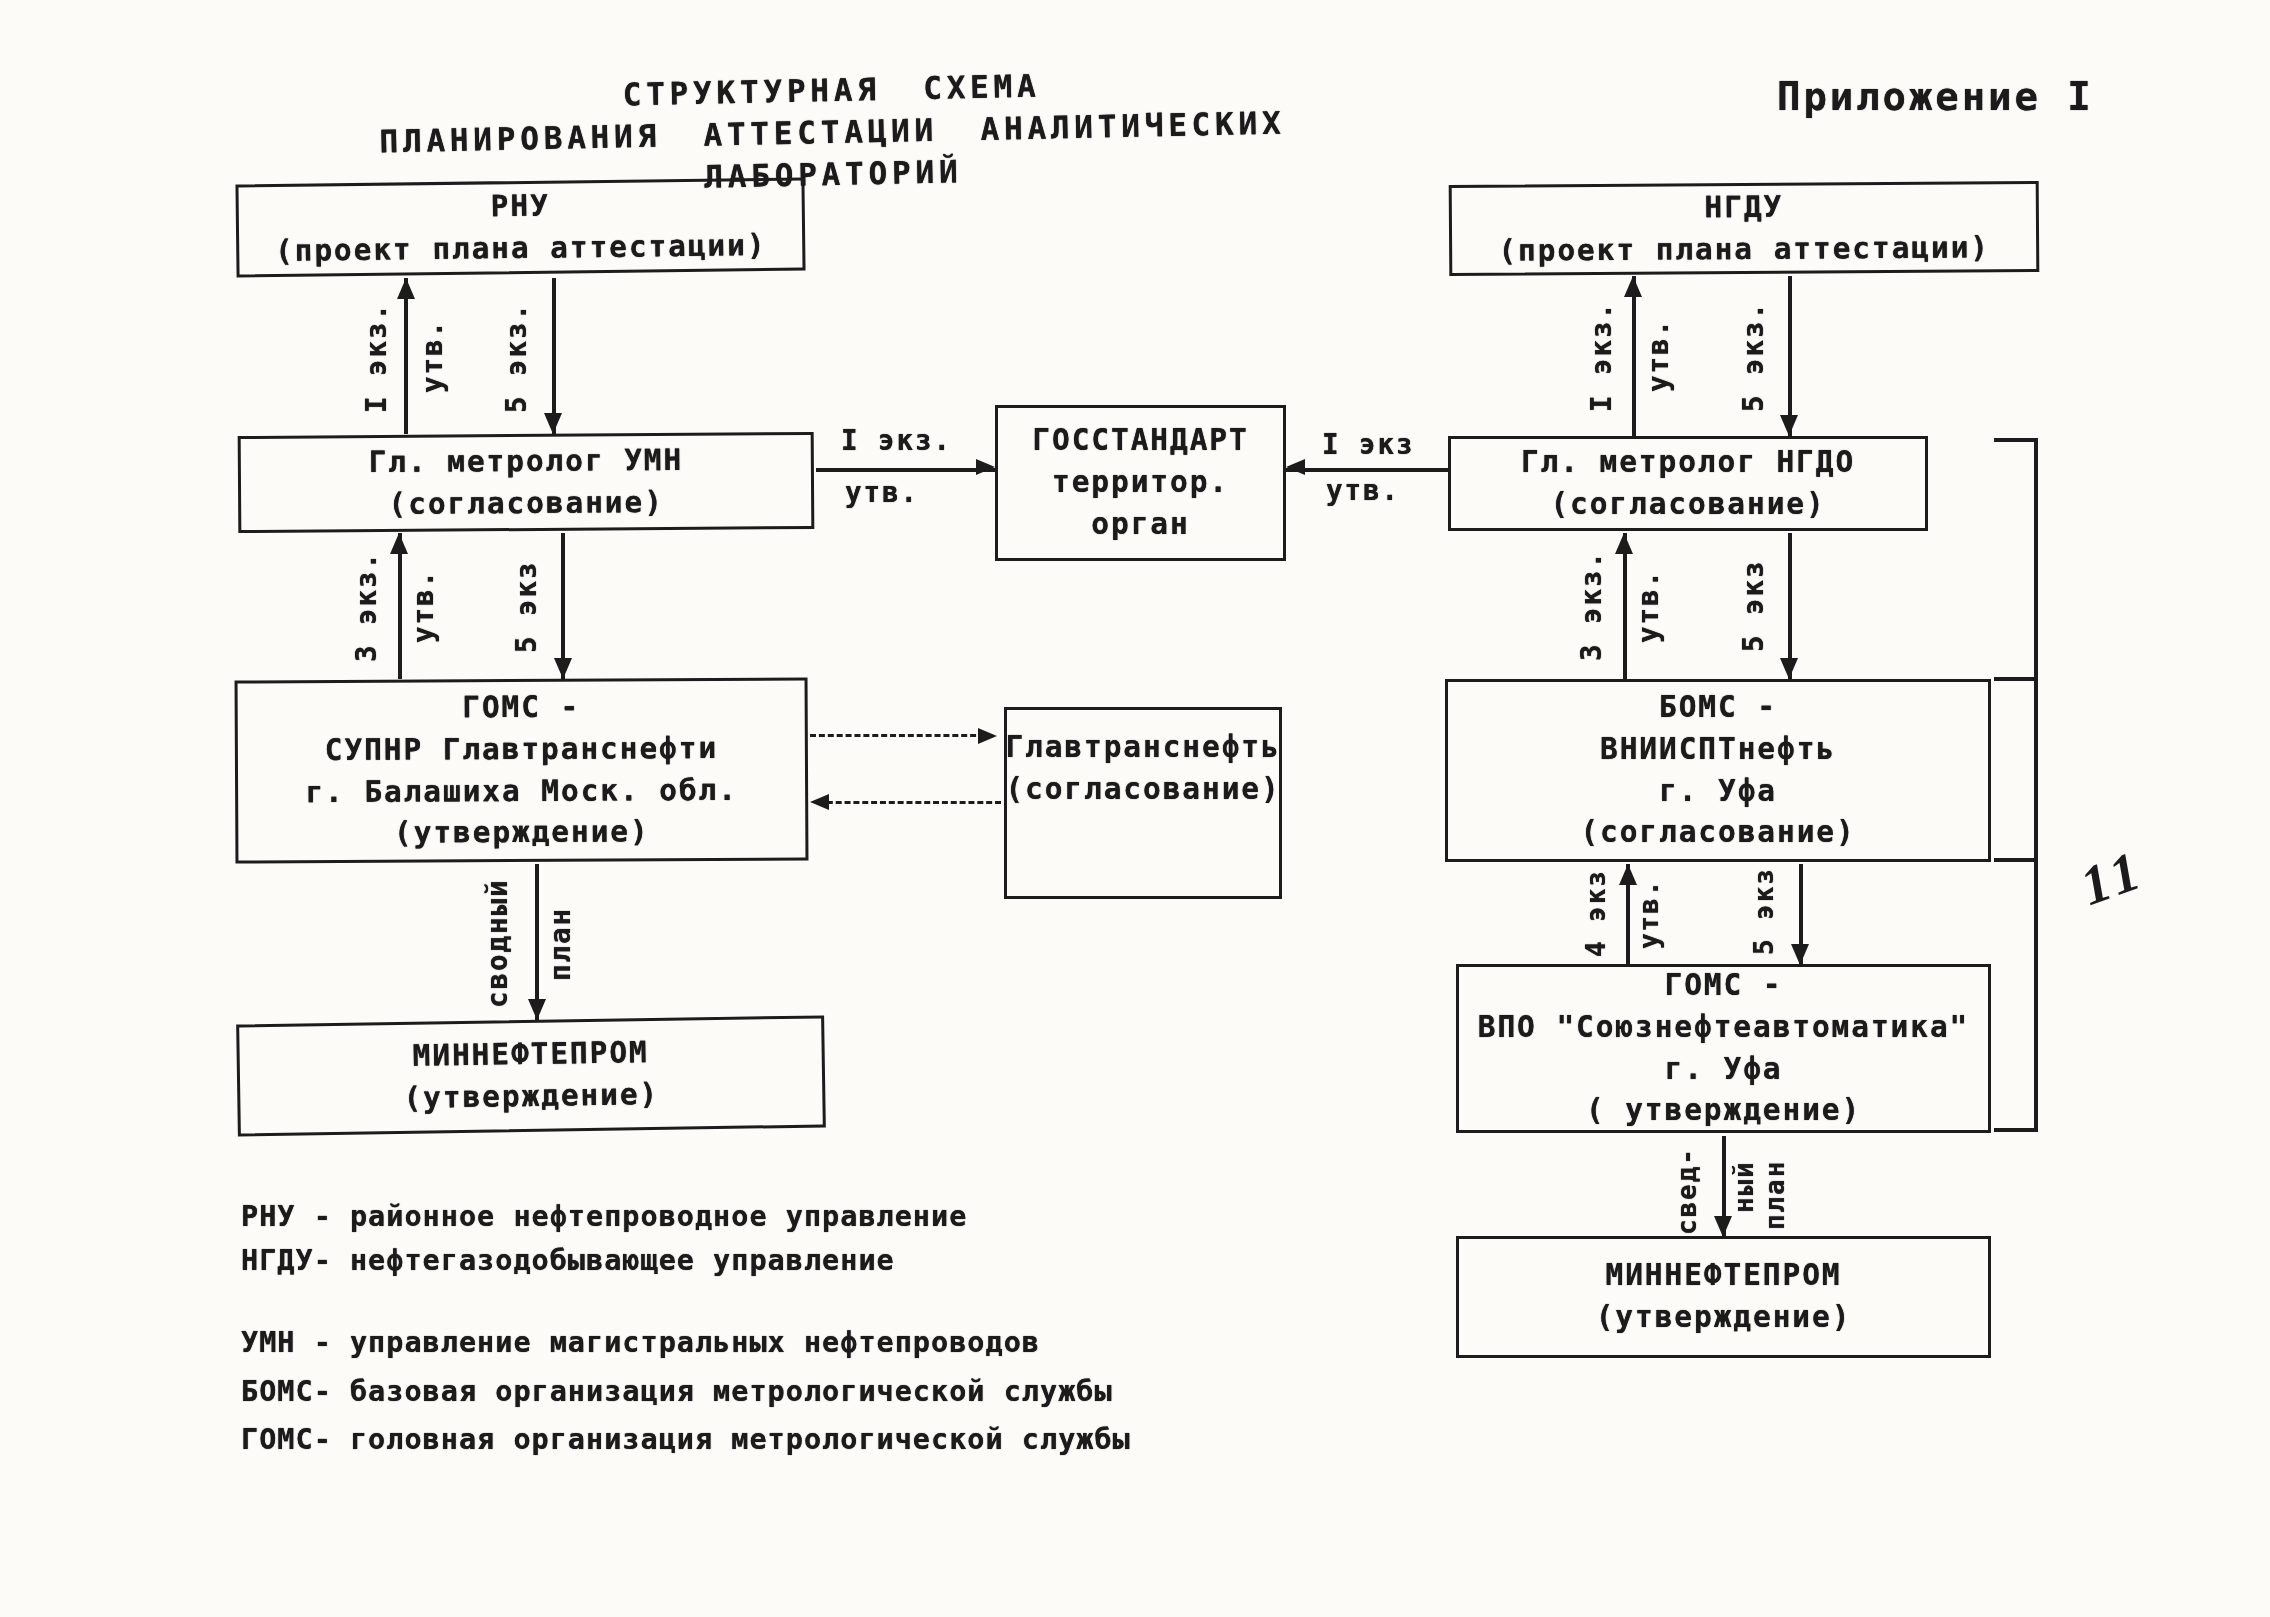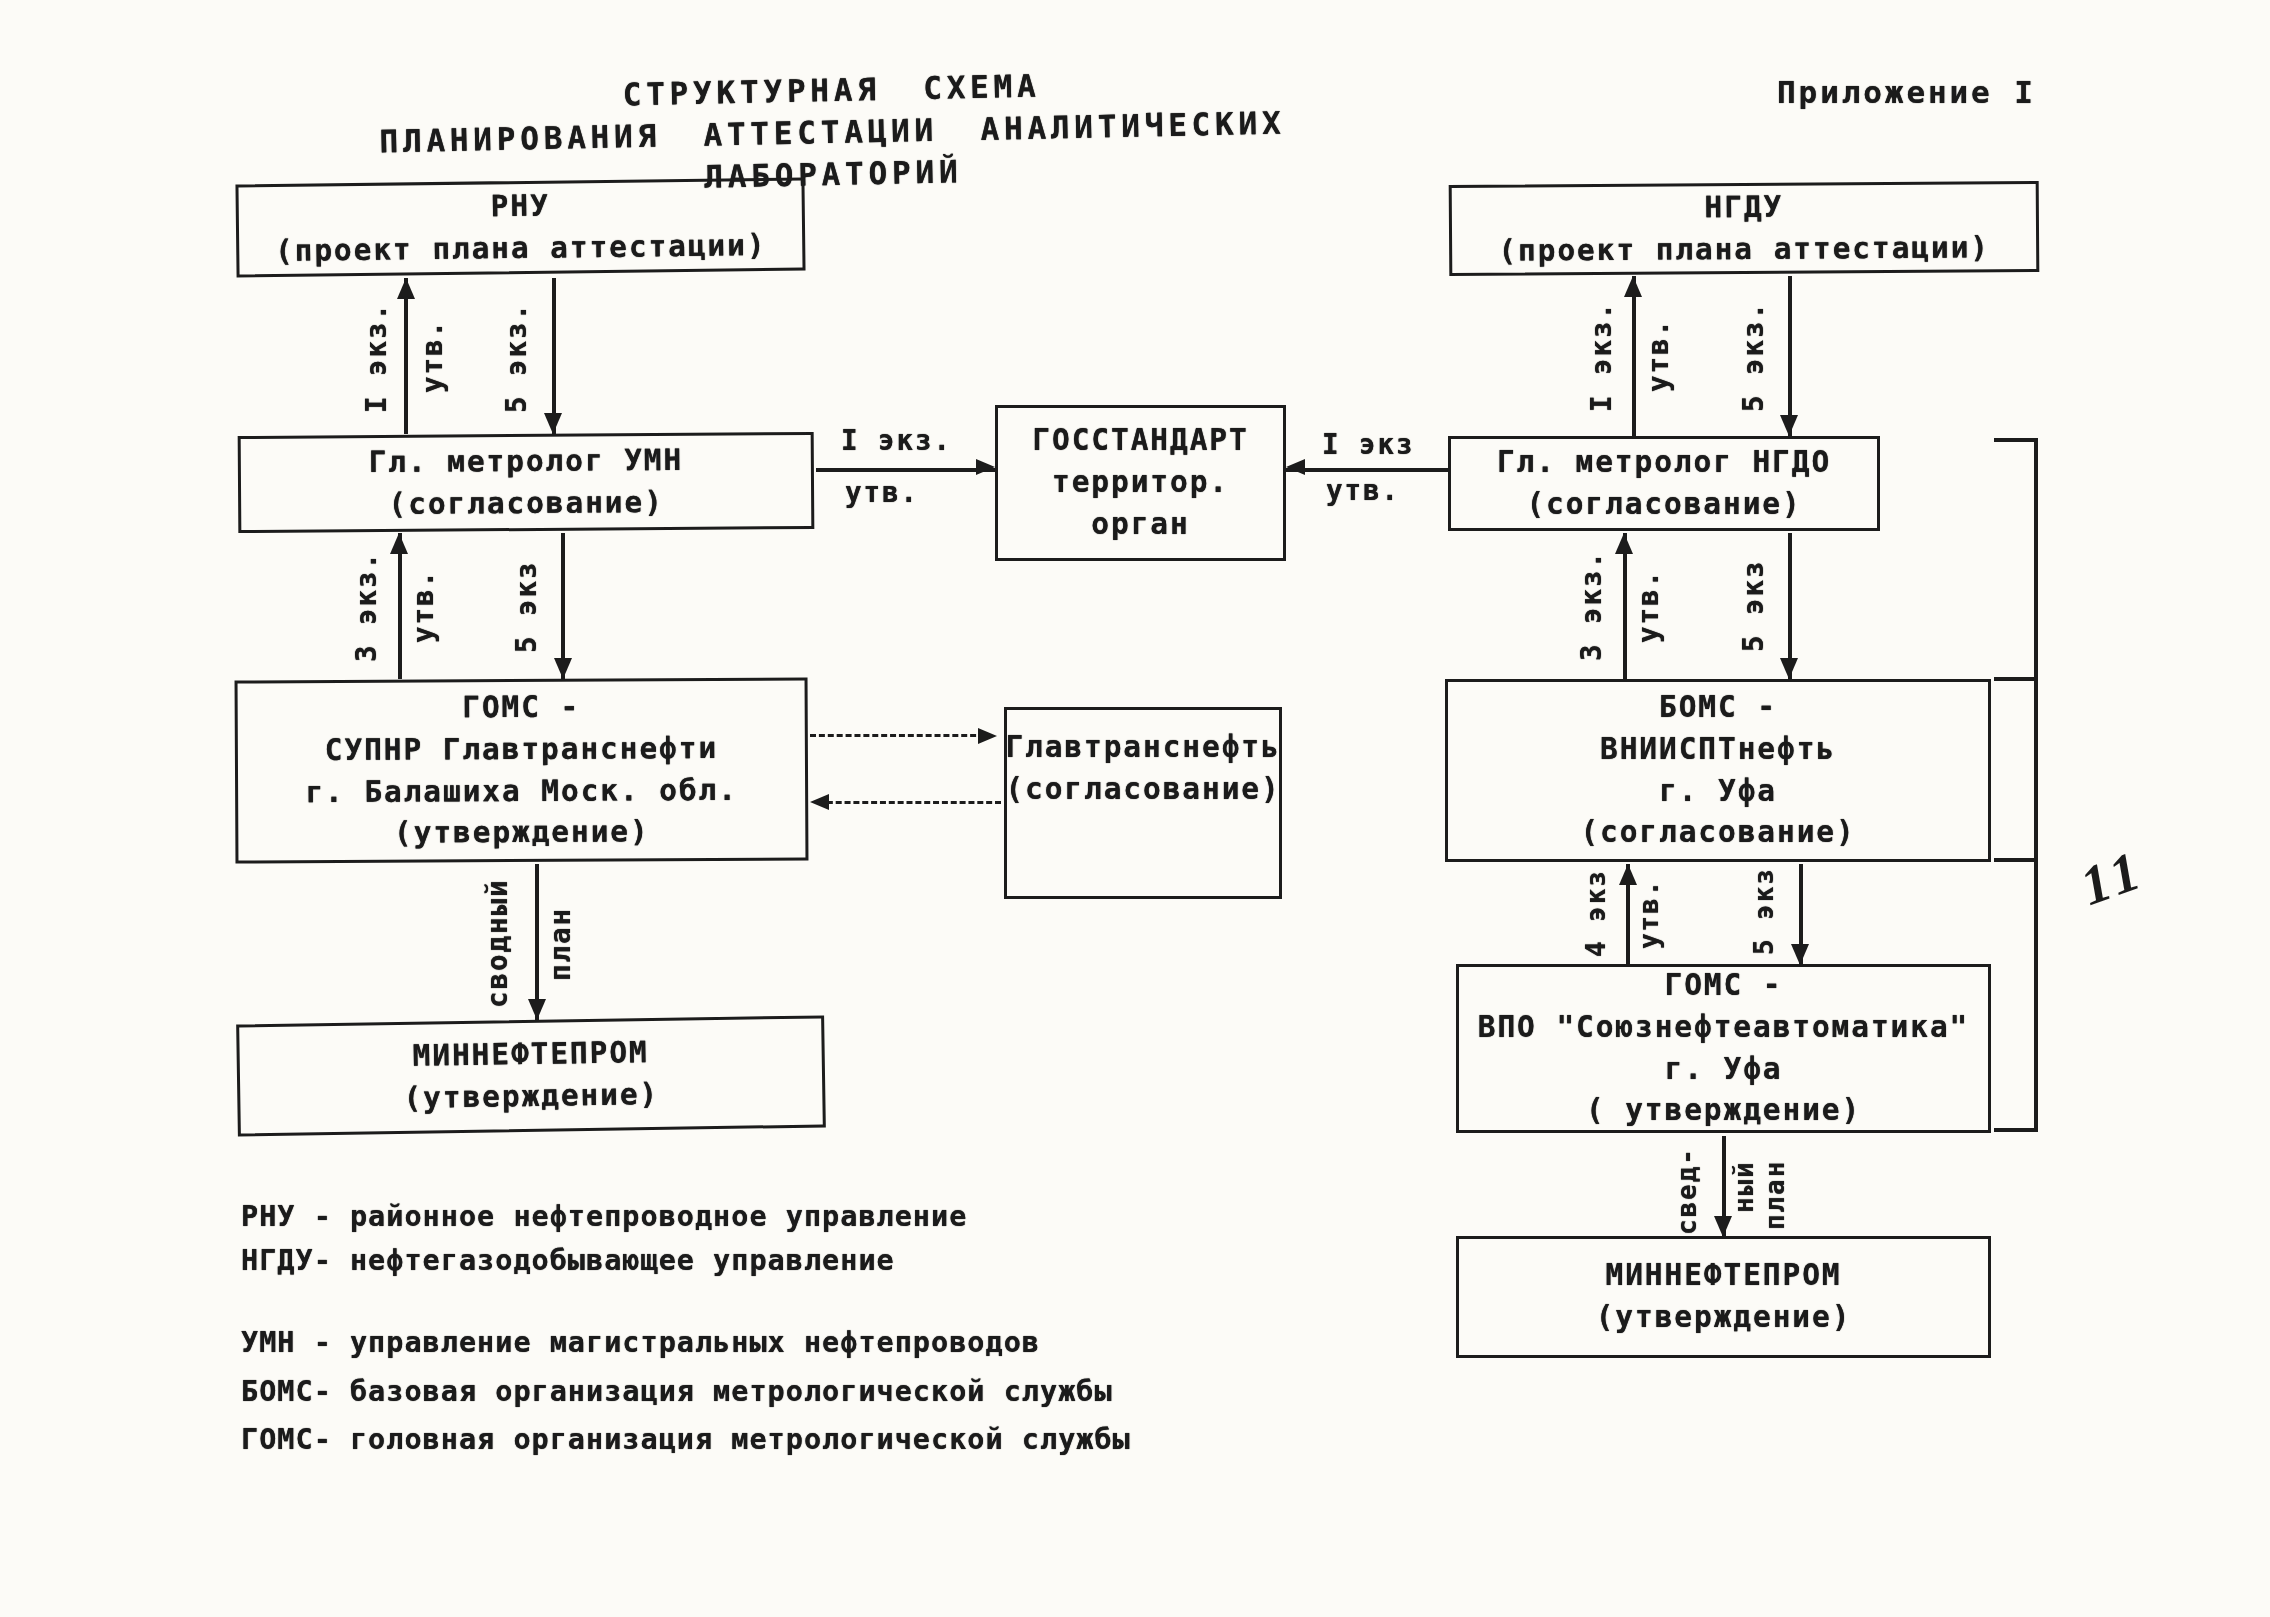--- a/index.html
+++ b/index.html
@@ -8,21 +8,21 @@
     background:#fcfbf7; overflow:hidden; color:#1b1b1b;
     font-family:"DejaVu Sans Mono","Liberation Mono",monospace;
   }
   .title {
     position:absolute; left:314px; top:70px; width:1037px;
     text-align:center; font-weight:bold; font-size:31px;
     letter-spacing:4.8px; word-spacing:19px; line-height:1.35;
     transform:rotate(-1.2deg); text-shadow:0 0 1px #1b1b1b;
   }
   .annex {
-    position:absolute; left:1777px; top:74px; font-size:31px;
+    position:absolute; left:1777px; top:74px; font-size:39px;
     font-weight:bold; letter-spacing:2.9px; text-shadow:0 0 1px #1b1b1b;
   }
   .box {
     position:absolute; box-sizing:border-box; border:3.8px solid #1c1c1c;
     display:flex; flex-direction:column; justify-content:center; align-items:center;
     text-align:center; font-weight:bold; font-size:29.5px; letter-spacing:1.9px;
     line-height:1.42; text-shadow:0 0 1px #1b1b1b;
   }
   .vline { position:absolute; width:3.8px; background:#1c1c1c; }
   .hline { position:absolute; height:3.8px; background:#1c1c1c; }
@@ -80,21 +80,21 @@
     <div>Гл. метролог УМН</div>
     <div>(согласование)</div>
   </div>
 
   <div class="box" style="left:995px;top:405px;width:291px;height:156px;">
     <div>ГОССТАНДАРТ</div>
     <div>территор.</div>
     <div>орган</div>
   </div>
 
-  <div class="box" style="left:1448px;top:436px;width:432px;height:95px;">
+  <div class="box" style="left:1448px;top:436px;width:480px;height:95px;">
     <div>Гл. метролог НГДО</div>
     <div>(согласование)</div>
   </div>
 
   <div class="box" style="left:235px;top:679px;width:573px;height:183px;transform:rotate(-0.3deg);">
     <div>ГОМС -</div>
     <div>СУПНР Главтранснефти</div>
     <div>г. Балашиха Моск. обл.</div>
     <div>(утверждение)</div>
   </div>

